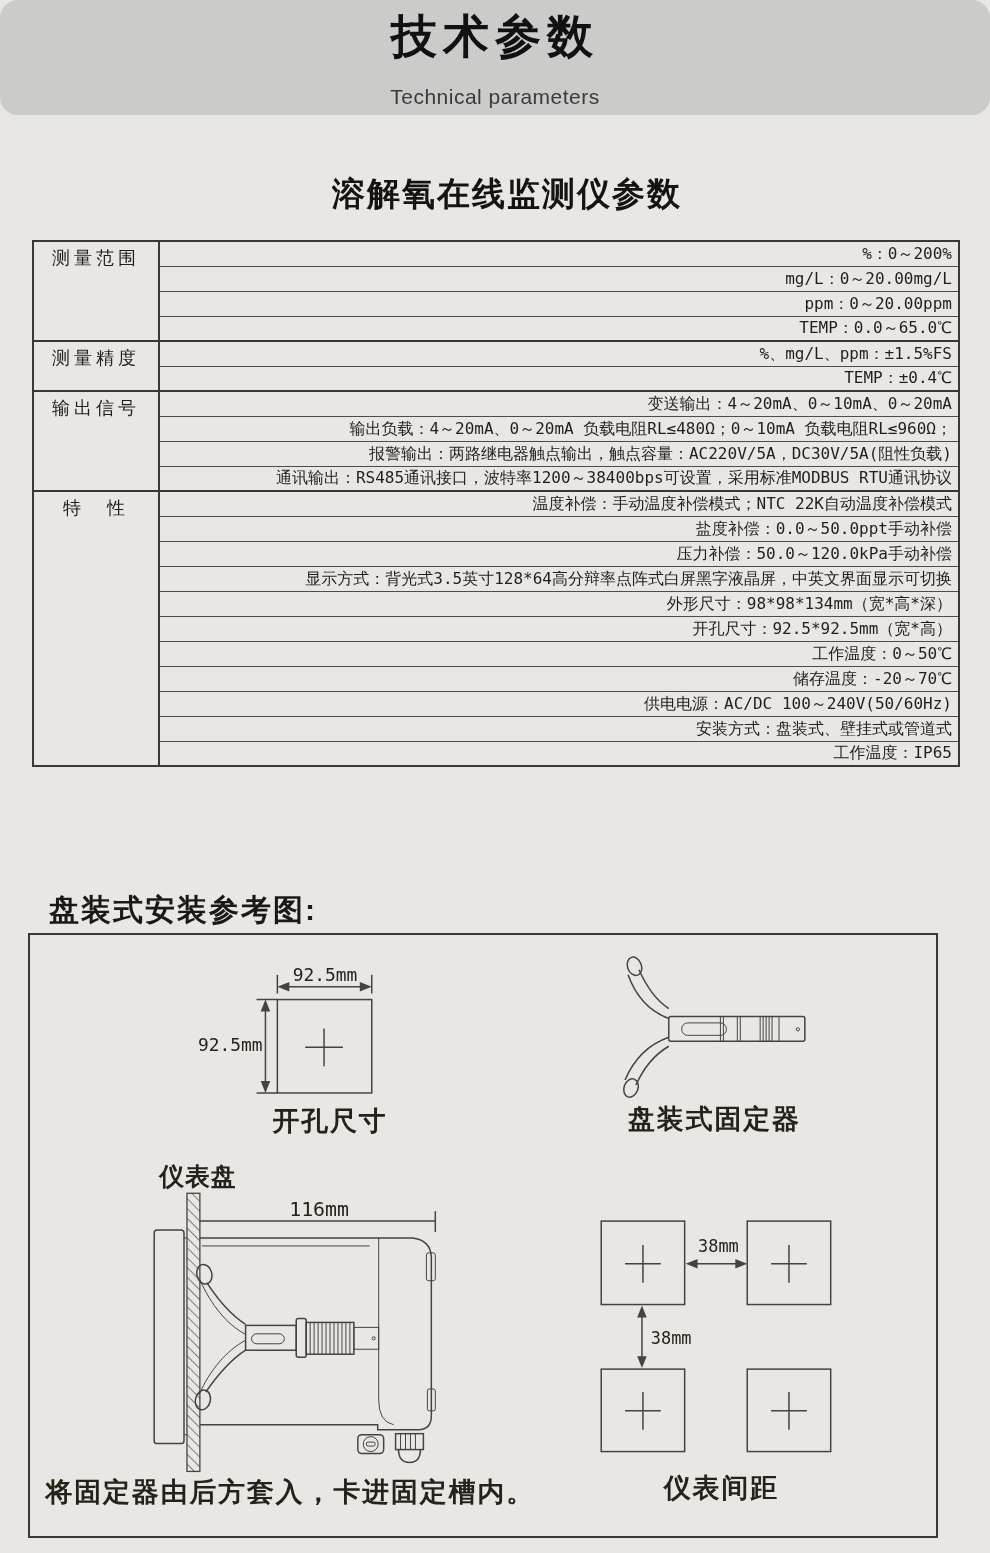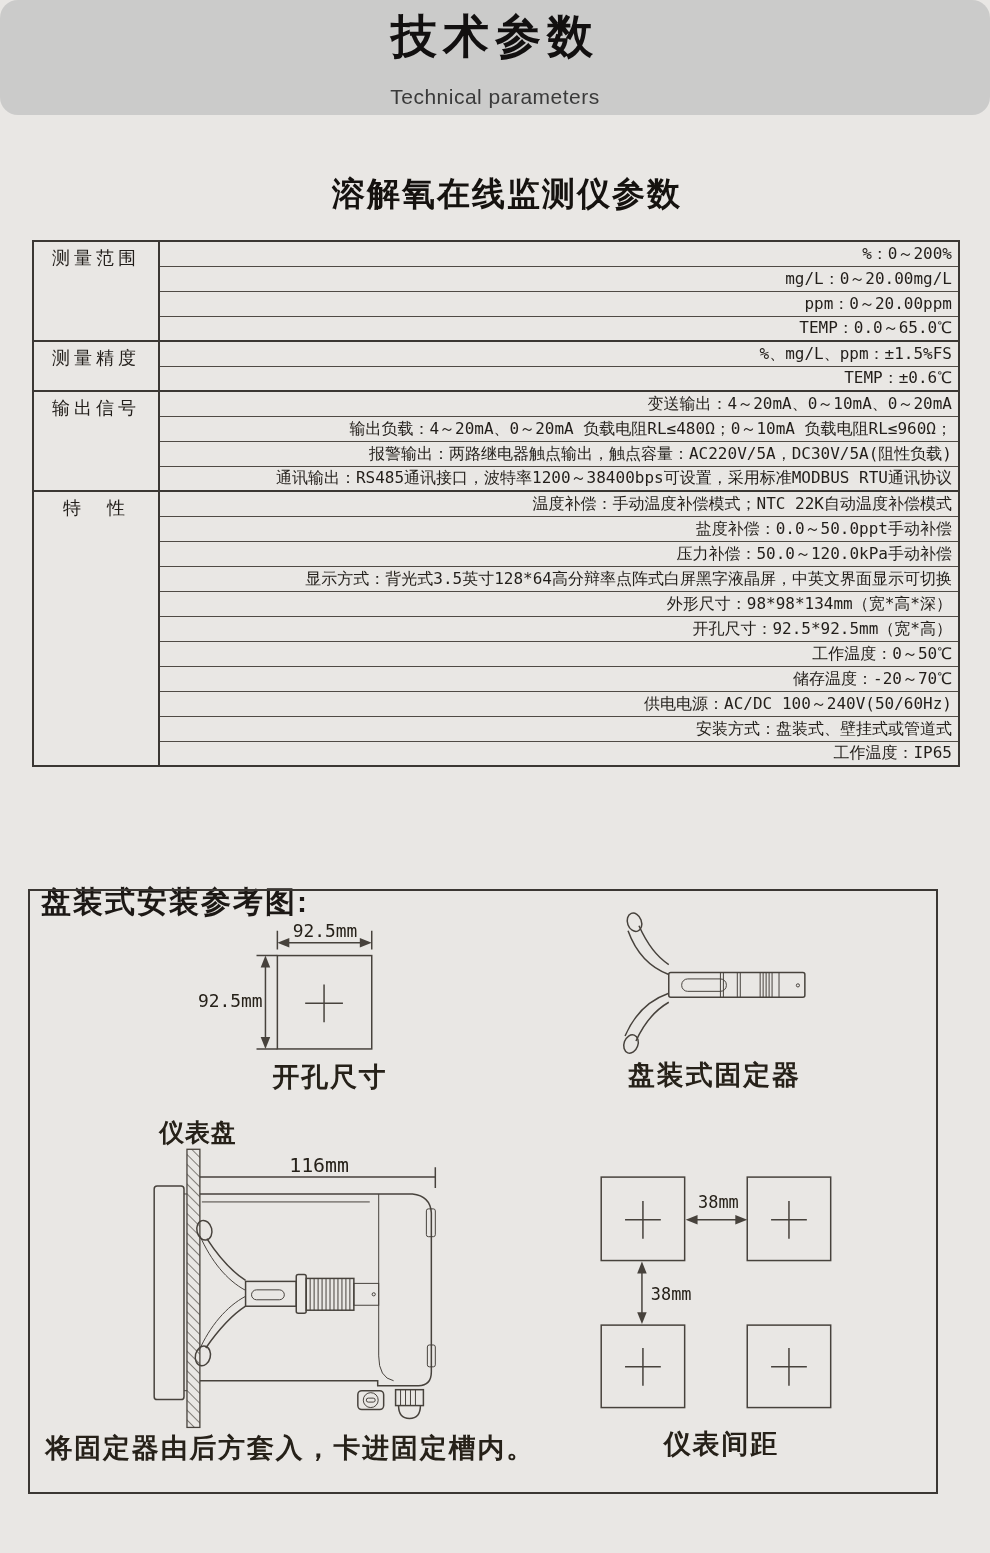--- a/index.html
+++ b/index.html
@@ -36,25 +36,25 @@
     text-align:center;vertical-align:top;padding-top:4px;color:var(--ink);
   }
   table.spec-table td{
     border-top:1px solid #504b45;
     height:25px;line-height:1;padding:0 6px 0 22px;white-space:nowrap;
     font-family:"DejaVu Sans Mono","Liberation Sans",monospace,sans-serif;
     font-size:16px;color:var(--ink);text-align:right;
   }
   table.spec-table tbody tr:first-child td{border-top:none;}
   .diagram-heading{
-    position:absolute;left:33px;top:874px;margin:8px;
+    position:absolute;left:33px;top:874px;margin:16px;
     font-size:30px;font-weight:600;letter-spacing:2px;color:#1c1815;
   }
   .diagram-box{
-    position:absolute;left:28px;top:889px;width:910px;height:605px;
+    position:absolute;left:28px;top:933px;width:910px;height:605px;
     border:2.5px solid var(--line-strong);
   }
   .diagram-box svg{display:block;width:100%;height:100%;}
   svg .ln{stroke:var(--line);stroke-width:1.5;fill:none;}
   svg .ln-thin{stroke:var(--line);stroke-width:1;fill:none;}
   svg .ar{fill:var(--line);stroke:none;}
   svg text{fill:#262119;}
   svg .dim{font:18px "DejaVu Sans Mono",monospace;}
   svg .dim-sm{font:17px "DejaVu Sans Mono",monospace;}
   svg .dim-lg{font:20px "DejaVu Sans Mono",monospace;}
@@ -88,21 +88,21 @@
       <tr>
           <td>TEMP：0.0～65.0℃</td>
         </tr>
     </tbody>
     <tbody>
       <tr>
         <th rowspan="2">测量精度</th>
         <td>%、mg/L、ppm：±1.5%FS</td>
       </tr>
       <tr>
-          <td>TEMP：±0.6℃</td>
+          <td>TEMP：±0.4℃</td>
         </tr>
     </tbody>
     <tbody>
       <tr>
         <th rowspan="4">输出信号</th>
         <td>变送输出：4～20mA、0～10mA、0～20mA</td>
       </tr>
       <tr>
           <td>输出负载：4～20mA、0～20mA 负载电阻RL≤480Ω；0～10mA 负载电阻RL≤960Ω；</td>
         </tr>

